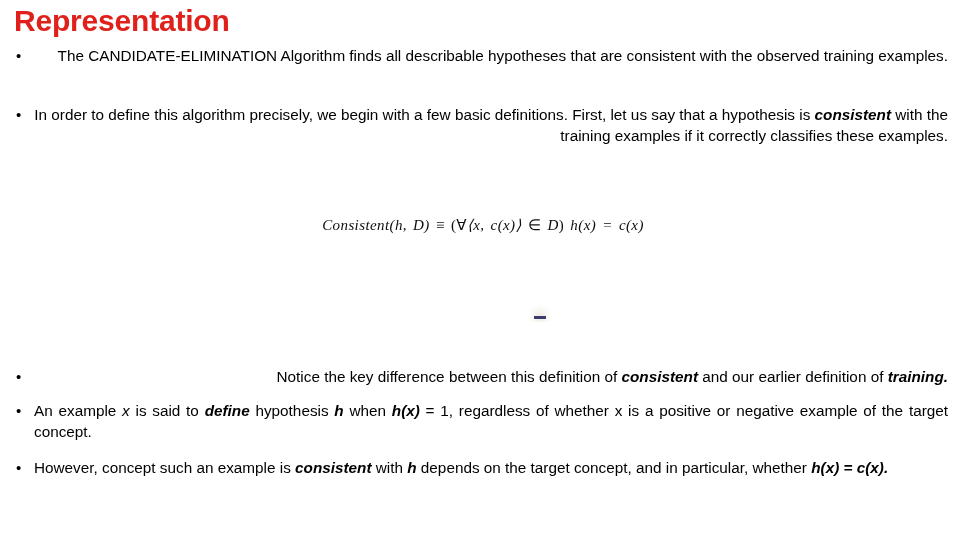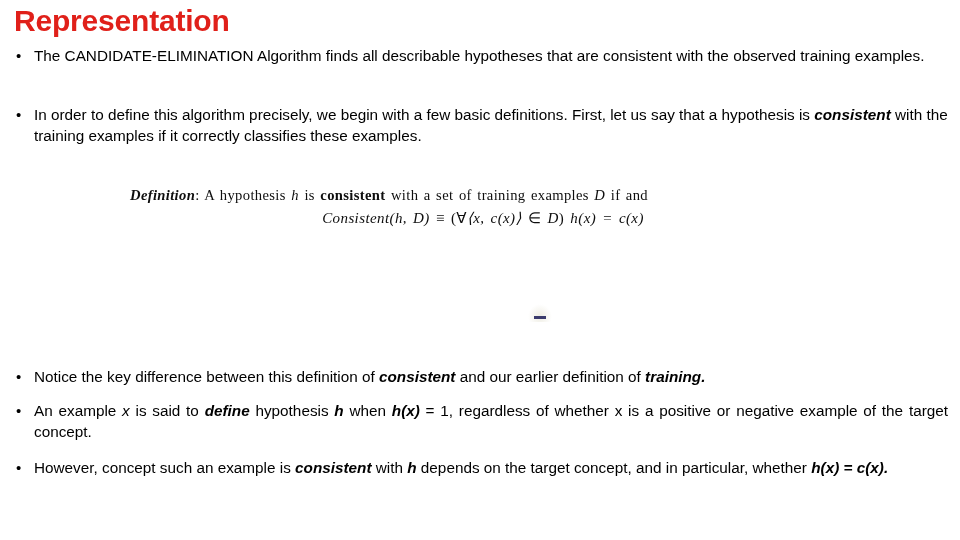--- a/index.html
+++ b/index.html
@@ -48,20 +48,21 @@
     font-size: 15px;
     line-height: 21px;
     text-align: left;
     color: #000;
   }
   .bullet .btext {
     flex: 1 1 auto;
     font-size: 15.3px;
     line-height: 21px;
     color: #000;
+    text-align: right;
   }
 
   .b1 { left: 16px; top: 45px;  width: 932px; }
   .b2 { left: 16px; top: 104px; width: 932px; }
   .b3 { left: 16px; top: 366px; width: 932px; }
   .b4 { left: 16px; top: 400px; width: 932px; }
   .b5 { left: 16px; top: 457px; width: 932px; }
 
   .b4 .btext, .b5 .btext { text-align: justify; }
 
@@ -83,21 +84,21 @@
     font-size: 14.6px;
     line-height: 18px;
     letter-spacing: 0.35px;
     word-spacing: 1.5px;
     white-space: nowrap;
   }
   .def-line b { font-weight: bold; }
   .def-line .dfn { font-weight: bold; font-style: italic; }
   .def-line .mv  { font-style: italic; }
   .def-formula {
-    margin-top: 5px;
+    margin-top: 30px;
     text-align: center;
     font-size: 15px;
     font-style: italic;
     letter-spacing: 0.4px;
     word-spacing: 2px;
     white-space: nowrap;
     padding-left: 26px;
   }
   .def-formula .up { font-style: normal; }
 
@@ -131,21 +132,20 @@
     <span class="dot">•</span>
     <span class="btext">The CANDIDATE-ELIMINATION Algorithm finds all describable hypotheses that are consistent with the observed training examples.</span>
   </div>
 
   <div class="bullet b2">
     <span class="dot">•</span>
     <span class="btext"><span>In order to define this algorithm precisely, we begin with a few basic definitions. First, let us say that a hypothesis is </span><span class="bi">consistent</span><span> with the training examples if it correctly classifies these examples.</span></span>
   </div>
 
   <div class="definition-figure">
-    <div class="def-line"><span class="dfn">Definition</span><span>:</span><span> A hypothesis </span><span class="mv">h</span><span> is </span><b>consistent</b><span> with a set of training examples </span><span class="mv">D</span><span> if and</span></div>
 
 
     <div class="def-formula"><span>Consistent</span><span>(h, D)</span><span class="up"> ≡ </span><span class="up">(</span><span class="up">∀</span><span>⟨x, c(x)⟩</span><span class="up"> ∈ </span><span>D</span><span class="up">) </span><span>h(x) = c(x)</span></div>
   </div>
 
   <div class="artifact-halo"></div>
   <div class="artifact"></div>
 
   <div class="bullet b3">
     <span class="dot">•</span>

